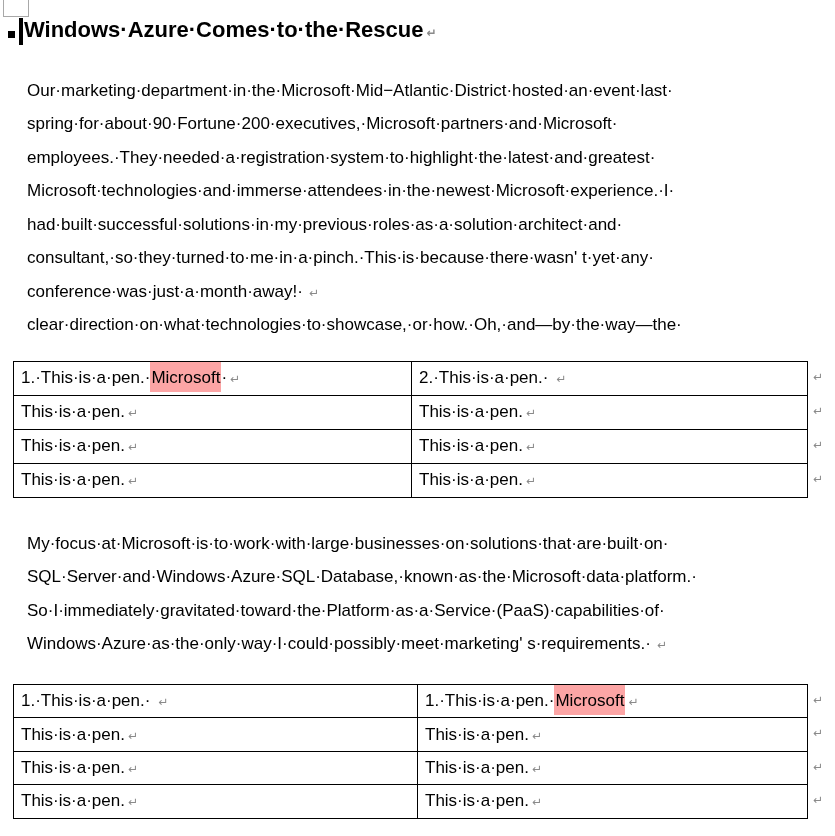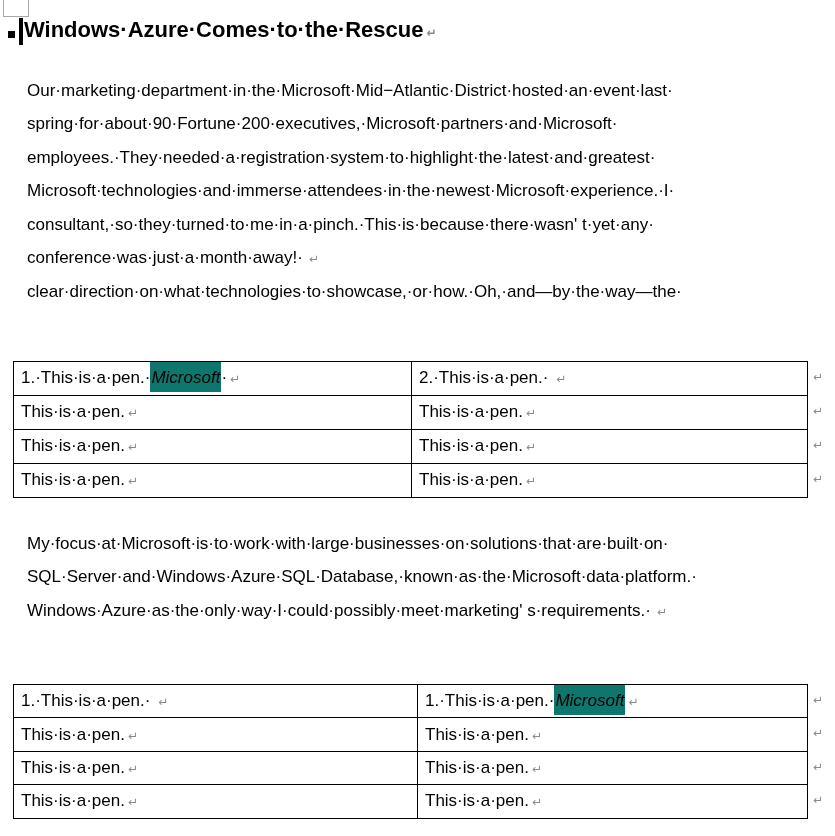--- a/index.html
+++ b/index.html
@@ -47,21 +47,21 @@
   table.doc-table td {
     border:1.6px solid #000;
     padding:0 2px 0 7px;
     font-size:17px;
     vertical-align:middle;
     white-space:pre;
     overflow:hidden;
   }
   #table1 td { height:33.9px; }
   #table2 td { height:33.4px; }
-  .hl { background:#0f766e; padding:20px 1px 5px 1px;font-style:italic; }
+  .hl { background:#fca5a5; padding:20px 1px 5px 1px; }
   .hl:empty { display:none; padding:0; }
   .row-marks { position:absolute; left:813px; }
   .row-marks span {
     display:block; text-align:left;
     color:#8a8a8a; font-size:12px;
   }
   #marks1 span { height:33.9px; line-height:33.9px; }
   #marks2 span { height:33.4px; line-height:33.4px; }
 </style>
 </head>
@@ -73,20 +73,21 @@
   <div class="heading-bullet"></div>
   <div class="caret"></div>
 
   <h1 class="heading"><span>Windows·Azure·Comes·to·the·Rescue</span><span class="ret">↵</span></h1>
 
   <div class="para" style="top:74px">
     <div class="line">Our·marketing·department·in·the·Microsoft·Mid−Atlantic·District·hosted·an·event·last·</div>
     <div class="line">spring·for·about·90·Fortune·200·executives,·Microsoft·partners·and·Microsoft·</div>
     <div class="line">employees.·They·needed·a·registration·system·to·highlight·the·latest·and·greatest·</div>
     <div class="line">Microsoft·technologies·and·immerse·attendees·in·the·newest·Microsoft·experience.·I·</div>
+    <div class="line">had·built·successful·solutions·in·my·previous·roles·as·a·solution·architect·and·</div>
     <div class="line">consultant,·so·they·turned·to·me·in·a·pinch.·This·is·because·there·wasn' t·yet·any·</div>
     <div class="line"><span>conference·was·just·a·month·away!·</span><span class="ret gap">↵</span></div>
     <div class="line">clear·direction·on·what·technologies·to·showcase,·or·how.·Oh,·and—by·the·way—the·</div>
   </div>
 
   <table class="doc-table" id="table1" style="top:361px">
     <colgroup>
         <col style="width:398px">
         <col style="width:396px">
       </colgroup>
@@ -113,20 +114,21 @@
   <div class="row-marks" id="marks1" style="top:361px">
     <span>↵</span>
     <span>↵</span>
     <span>↵</span>
     <span>↵</span>
   </div>
 
   <div class="para" style="top:527px">
     <div class="line">My·focus·at·Microsoft·is·to·work·with·large·businesses·on·solutions·that·are·built·on·</div>
     <div class="line">SQL·Server·and·Windows·Azure·SQL·Database,·known·as·the·Microsoft·data·platform.·</div>
+    <div class="line">So·I·immediately·gravitated·toward·the·Platform·as·a·Service·(PaaS)·capabilities·of·</div>
     <div class="line"><span>Windows·Azure·as·the·only·way·I·could·possibly·meet·marketing' s·requirements.·</span><span class="ret gap">↵</span></div>
   </div>
 
   <table class="doc-table" id="table2" style="top:684px">
     <colgroup>
         <col style="width:404px">
         <col style="width:390px">
       </colgroup>
     <tbody>
         <tr>

